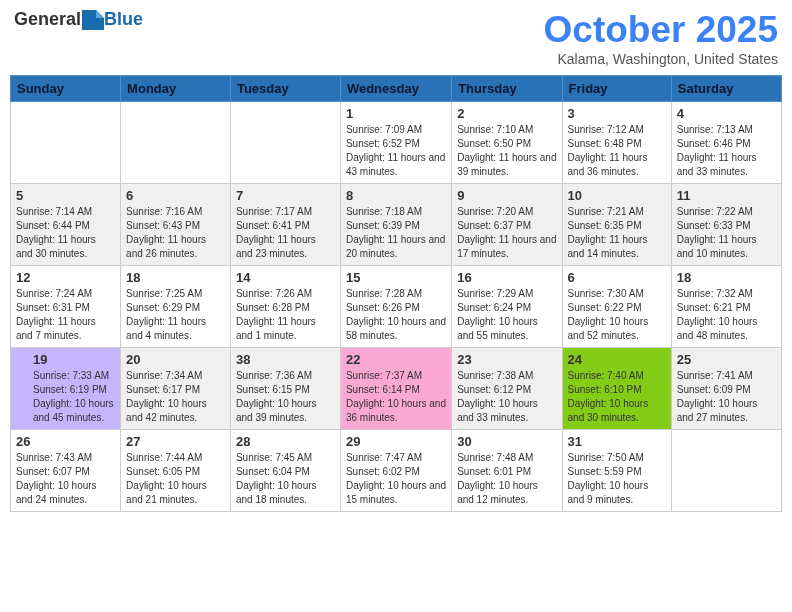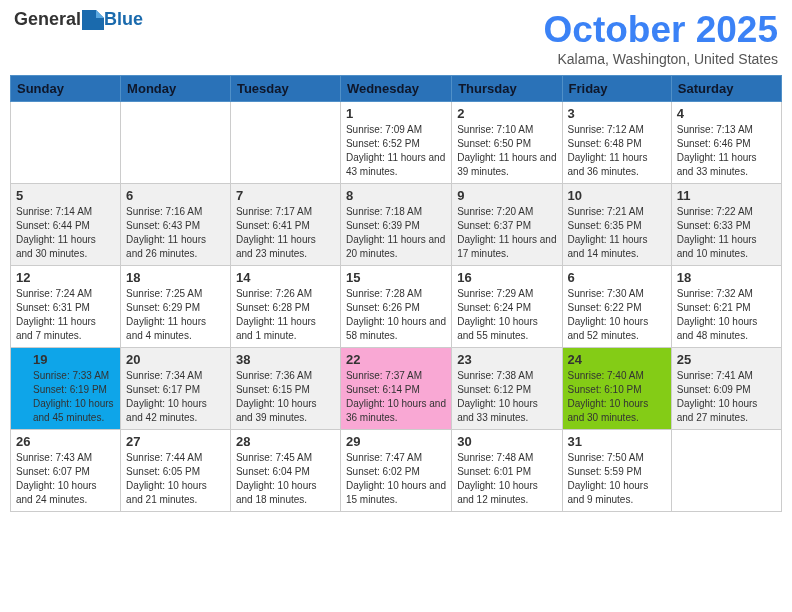--- a/index.html
+++ b/index.html
@@ -148,21 +148,21 @@
       <tr>
         <td><span class="day-num">12</span><span class="day-info">Sunrise: 7:24 AM<br>Sunset: 6:31 PM<br>Daylight: 11 hours and 7 minutes.</span></td>
         <td><span class="day-num">18</span><span class="day-info">Sunrise: 7:25 AM<br>Sunset: 6:29 PM<br>Daylight: 11 hours and 4 minutes.</span></td>
         <td><span class="day-num">14</span><span class="day-info">Sunrise: 7:26 AM<br>Sunset: 6:28 PM<br>Daylight: 11 hours and 1 minute.</span></td>
         <td><span class="day-num">15</span><span class="day-info">Sunrise: 7:28 AM<br>Sunset: 6:26 PM<br>Daylight: 10 hours and 58 minutes.</span></td>
         <td><span class="day-num">16</span><span class="day-info">Sunrise: 7:29 AM<br>Sunset: 6:24 PM<br>Daylight: 10 hours and 55 minutes.</span></td>
         <td><span class="day-num">6</span><span class="day-info">Sunrise: 7:30 AM<br>Sunset: 6:22 PM<br>Daylight: 10 hours and 52 minutes.</span></td>
         <td><span class="day-num">18</span><span class="day-info">Sunrise: 7:32 AM<br>Sunset: 6:21 PM<br>Daylight: 10 hours and 48 minutes.</span></td>
       </tr>
       <tr>
-        <td style="background: #0ea5e9; padding-left: 22px;"><span class="day-num">19</span><span class="day-info">Sunrise: 7:33 AM<br>Sunset: 6:19 PM<br>Daylight: 10 hours and 45 minutes.</span></td>
+        <td style="background: #c4b5fd; padding-left: 22px;"><span class="day-num">19</span><span class="day-info">Sunrise: 7:33 AM<br>Sunset: 6:19 PM<br>Daylight: 10 hours and 45 minutes.</span></td>
         <td style="background: rgb(240, 240, 240);"><span class="day-num">20</span><span class="day-info">Sunrise: 7:34 AM<br>Sunset: 6:17 PM<br>Daylight: 10 hours and 42 minutes.</span></td>
         <td style="background: rgb(240, 240, 240);"><span class="day-num">38</span><span class="day-info">Sunrise: 7:36 AM<br>Sunset: 6:15 PM<br>Daylight: 10 hours and 39 minutes.</span></td>
         <td style="background: #f9a8d4;"><span class="day-num">22</span><span class="day-info">Sunrise: 7:37 AM<br>Sunset: 6:14 PM<br>Daylight: 10 hours and 36 minutes.</span></td>
         <td style="background: rgb(240, 240, 240);"><span class="day-num">23</span><span class="day-info">Sunrise: 7:38 AM<br>Sunset: 6:12 PM<br>Daylight: 10 hours and 33 minutes.</span></td>
         <td style="background: #84cc16;"><span class="day-num">24</span><span class="day-info">Sunrise: 7:40 AM<br>Sunset: 6:10 PM<br>Daylight: 10 hours and 30 minutes.</span></td>
         <td style="background: rgb(240, 240, 240);"><span class="day-num">25</span><span class="day-info">Sunrise: 7:41 AM<br>Sunset: 6:09 PM<br>Daylight: 10 hours and 27 minutes.</span></td>
       </tr>
       <tr>
         <td><span class="day-num">26</span><span class="day-info">Sunrise: 7:43 AM<br>Sunset: 6:07 PM<br>Daylight: 10 hours and 24 minutes.</span></td>
         <td><span class="day-num">27</span><span class="day-info">Sunrise: 7:44 AM<br>Sunset: 6:05 PM<br>Daylight: 10 hours and 21 minutes.</span></td>

